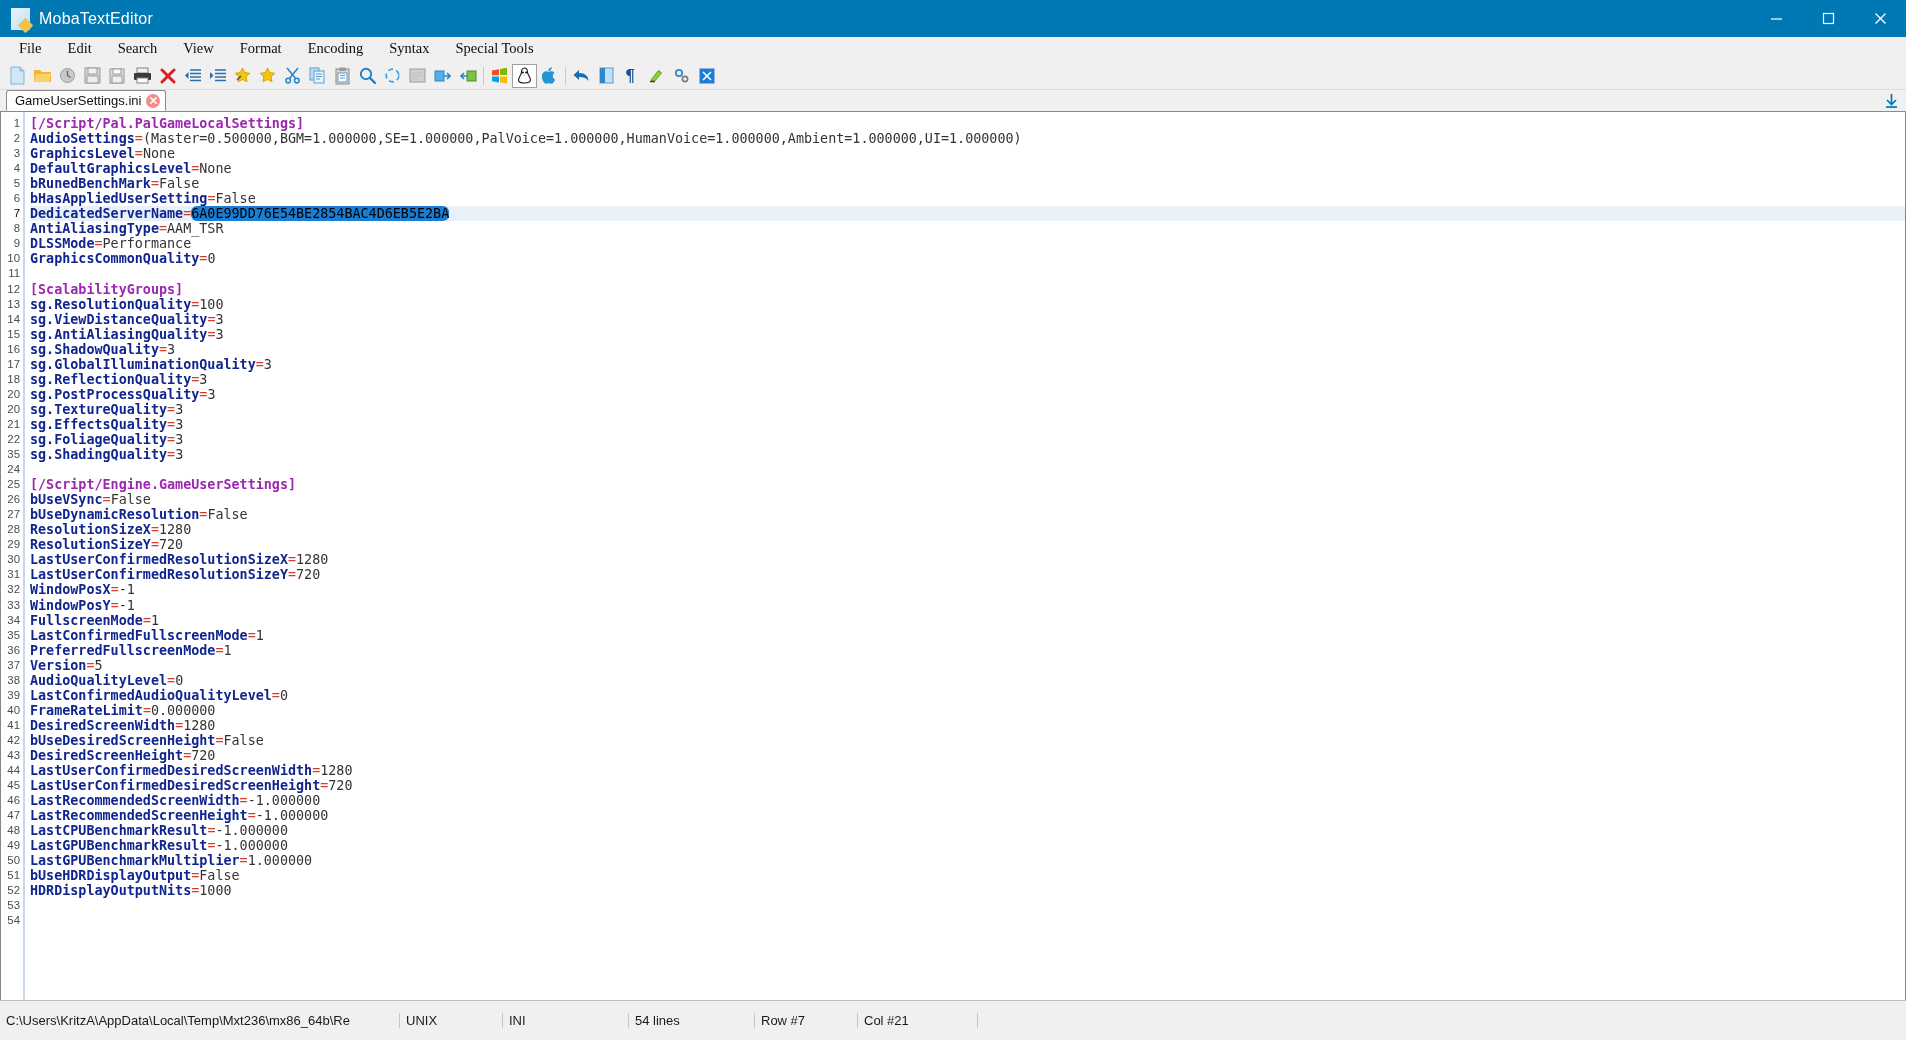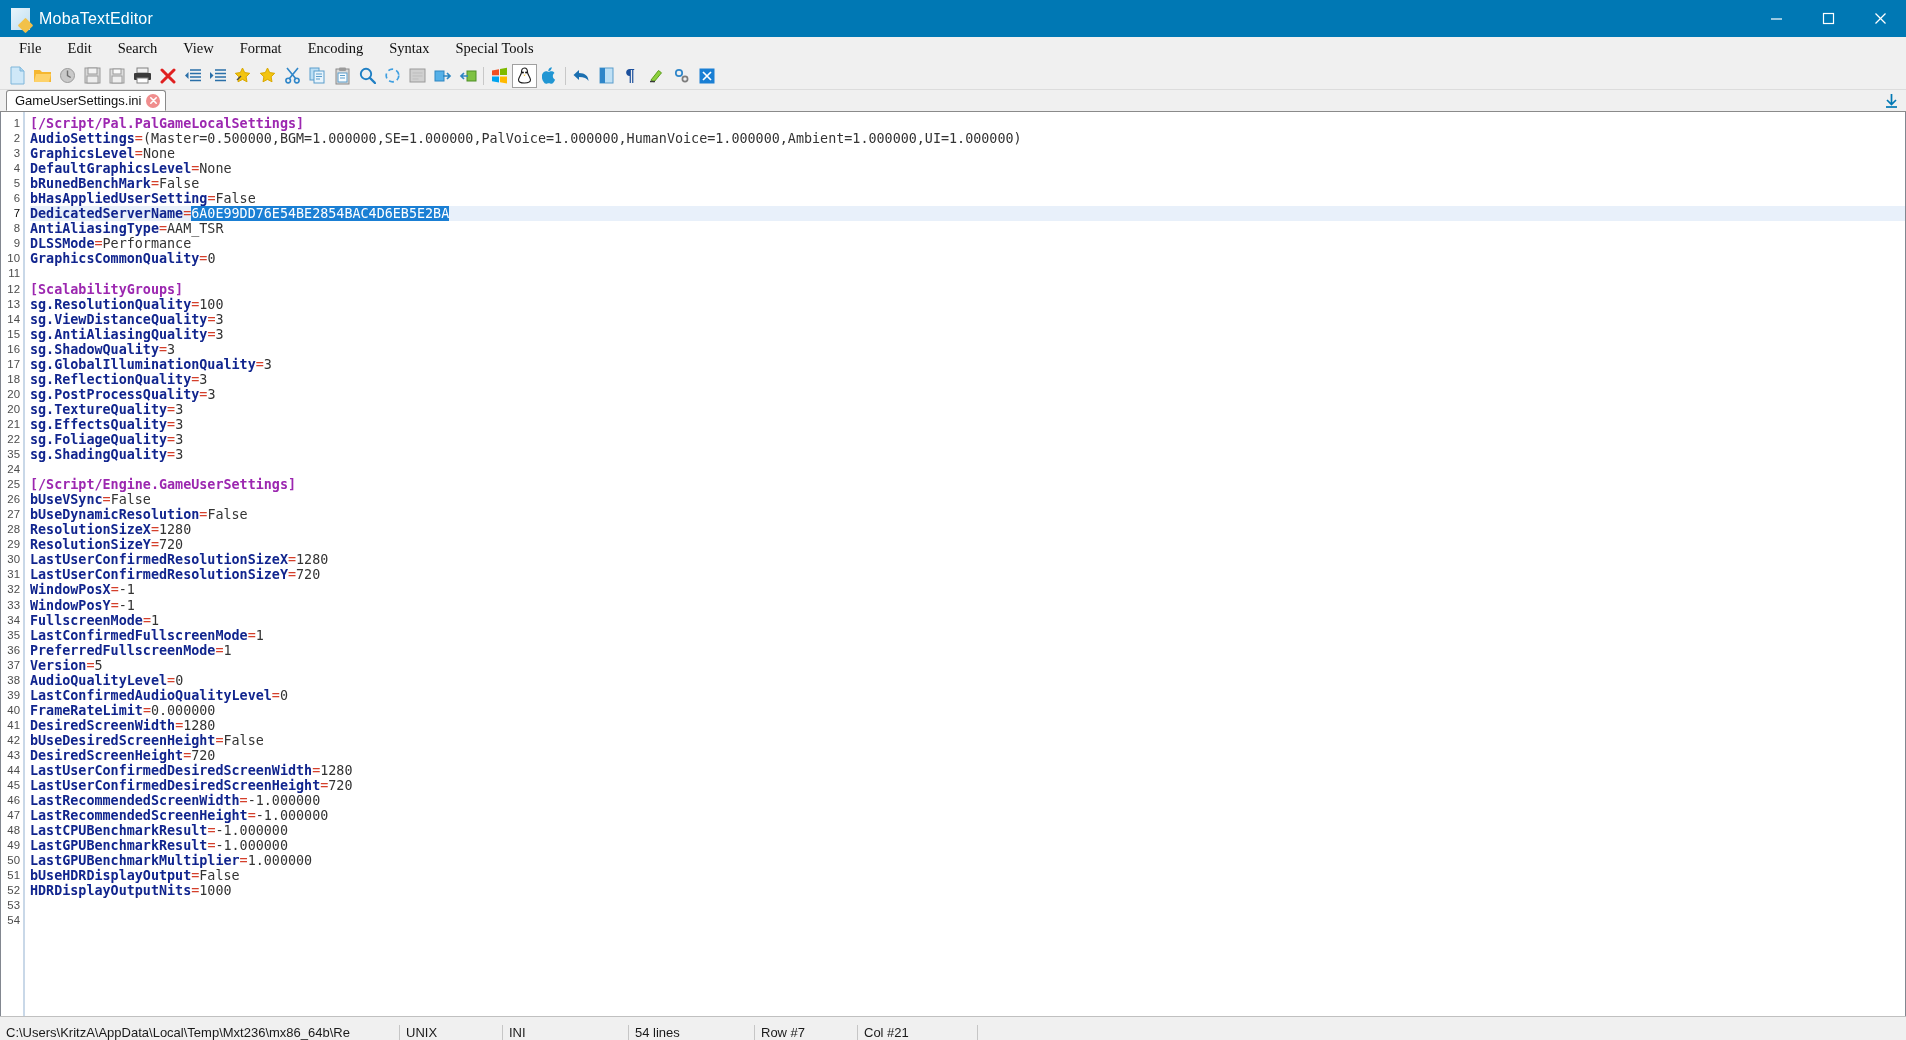--- a/index.html
+++ b/index.html
@@ -166,27 +166,27 @@
     padding-left: 5px;
     overflow: hidden;
     white-space: pre;
   }
   .line { height: 15.05px; white-space: pre; }
   .line.cur { background: #e8f0fa; }
   .k-section { color: #9c27b0; font-weight: bold; margin-top: 43px; }
   .k-key { color: #11258e; font-weight: bold; }
   .k-eq  { color: #d43f2a; }
   .k-val { color: #333333; }
-  .sel { background: #1a7fd4; color: #ffffff; }
+  .sel { background: #1a7fd4; color: #000000; border-radius: 6px; }
 
   
   .statusbar {
-    height: 24px;
+    height: 40px;
     background: #f0f0f0;
-    display: flex; align-items: flex-end;
+    display: flex; align-items: center;
     flex: 0 0 auto;
     font-size: 13px; color: #1a1a1a;
     border-top: 1px solid #c0c0c0;
   }
   .sb {
     border-right: 1px solid #c6c6c6;
     display: flex; align-items: center;
     padding: 0 6px;
     overflow: hidden; white-space: nowrap;
   }

